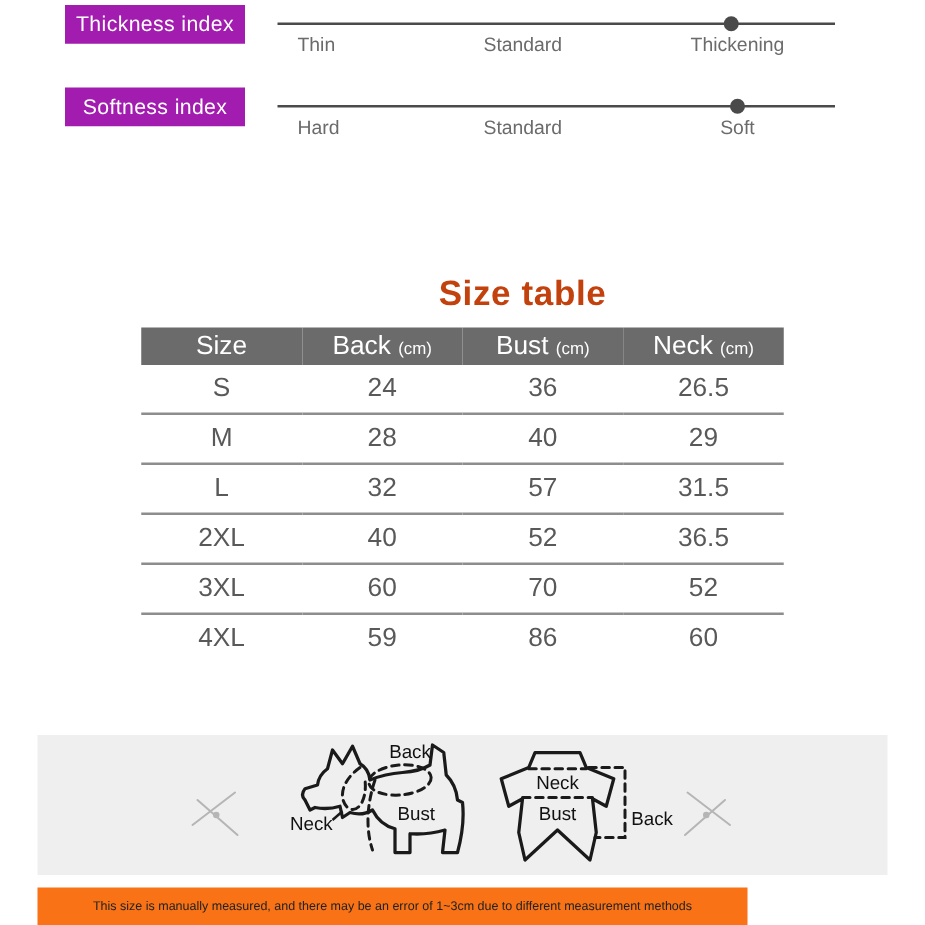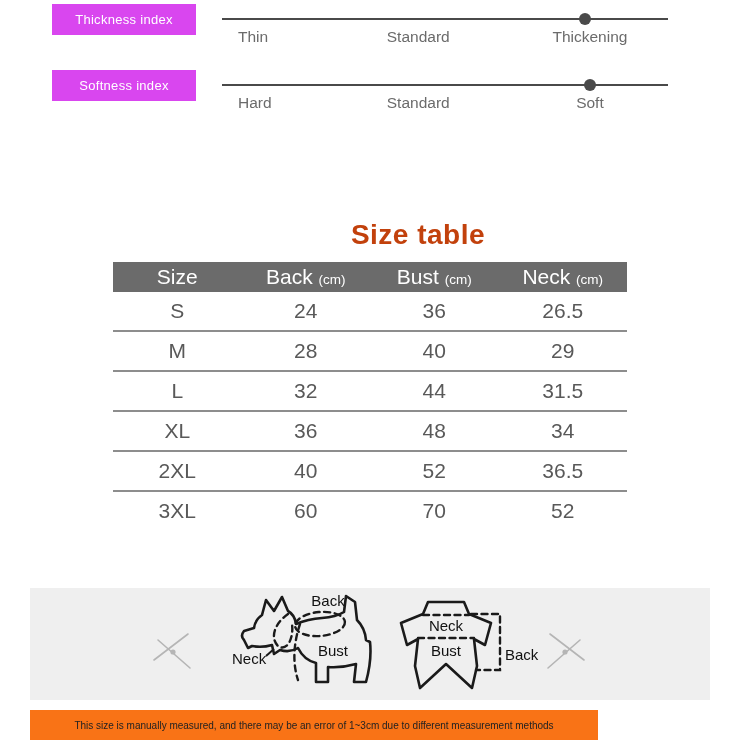--- a/index.html
+++ b/index.html
@@ -1,22 +1,22 @@
 <!DOCTYPE html>
 <html><head>
 <meta charset="utf-8">
 <style>
   html,body{margin:0;padding:0;background:#fff;}
   .page{position:relative;width:740px;height:740px;background:#ffffff;overflow:hidden;
         font-family:"Liberation Sans",sans-serif;}
 
   
   .index-row{position:absolute;left:0;width:740px;height:62px;}
-  .index-label{position:absolute;left:52px;top:0;width:144px;height:31px;background:#d946ef;
-               color:#ffffff;font-size:13px;display:flex;align-items:center;justify-content:center;
+  .index-label{position:absolute;left:52px;top:0;width:144px;height:31px;background:#a21caf;
+               color:#ffffff;font-size:17px;display:flex;align-items:center;justify-content:center;
                letter-spacing:.3px;text-align:center;}
   .index-track{position:absolute;left:222px;top:14px;width:446px;height:2px;background:#4a4a4a;}
   .index-dot{position:absolute;top:-5px;width:12px;height:12px;background:#4a4a4a;border-radius:50%;
              transform:translateX(-6px);}
   .index-scale{position:absolute;left:222px;top:24px;width:446px;height:20px;font-size:15.5px;color:#6b6b6b;}
   .index-scale .s0{position:absolute;left:16px;white-space:nowrap;}
   .index-scale .s1{position:absolute;left:44%;transform:translateX(-50%);white-space:nowrap;}
   .index-scale .s2{position:absolute;left:82.5%;transform:translateX(-50%);white-space:nowrap;}
 
   
@@ -100,40 +100,40 @@
         </tr>
         <tr>
           <td>M</td>
             <td>28</td>
             <td>40</td>
             <td>29</td>
         </tr>
         <tr>
           <td>L</td>
             <td>32</td>
-            <td>44</td>
+            <td>57</td>
             <td>31.5</td>
-        </tr>
-        <tr>
-          <td>XL</td>
-            <td>36</td>
-            <td>48</td>
-            <td>34</td>
         </tr>
         <tr>
           <td>2XL</td>
             <td>40</td>
             <td>52</td>
             <td>36.5</td>
         </tr>
         <tr>
           <td>3XL</td>
             <td>60</td>
             <td>70</td>
             <td>52</td>
+        </tr>
+        <tr>
+          <td>4XL</td>
+            <td>59</td>
+            <td>86</td>
+            <td>60</td>
         </tr>
       </tbody>
     </table>
   </div>
 
   <div class="diagram-panel">
 
     <svg class="arrow prev" viewBox="0 0 44 44">
       <line x1="40" y1="6" x2="6" y2="32"></line>
       <line x1="10" y1="12" x2="42" y2="40"></line>

